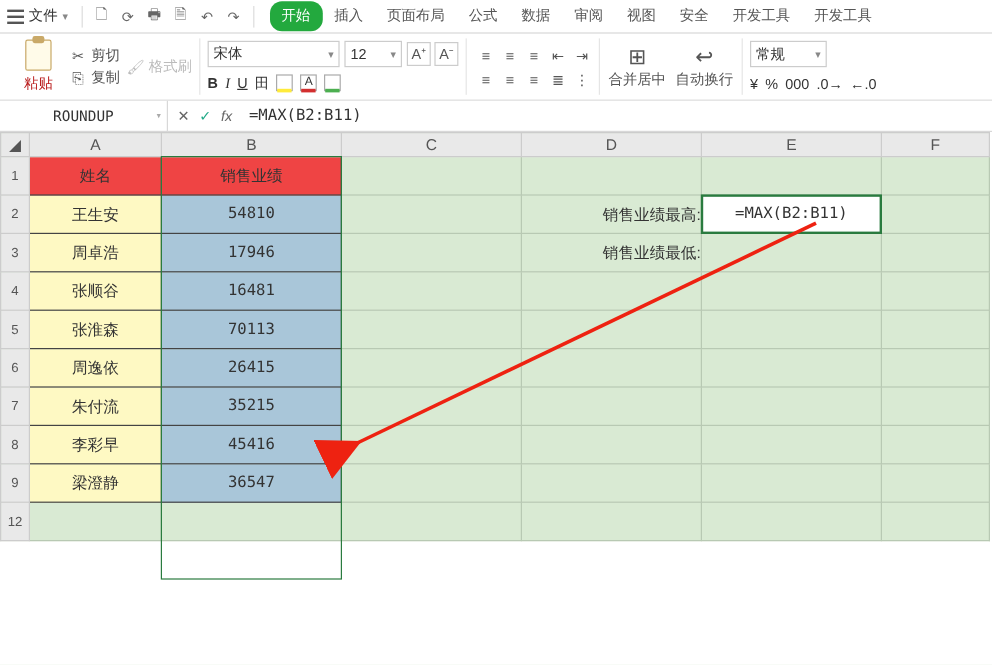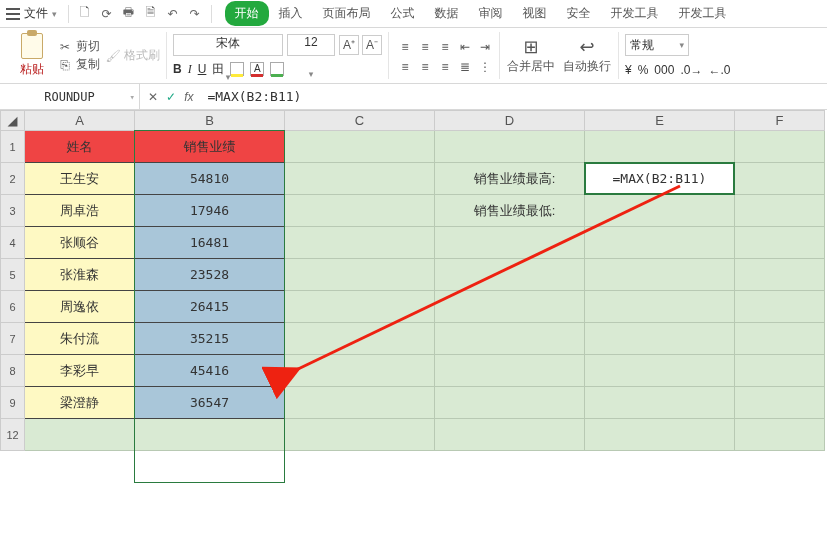--- a/index.html
+++ b/index.html
@@ -71,23 +71,22 @@
   .paste-big .clip-ic::before {
     content:""; position:absolute; top:-4px; left:50%; transform:translateX(-50%);
     width:10px; height:6px; background:#c9a968; border-radius:2px;
   }
   .paste-big .lbl { margin-top:2px; color:#b91c1c; }
   .mini-row { display:flex; align-items:center; gap:4px; margin:1px 0; color:#555;}
   .mini-row .ic { width:14px; height:14px; display:inline-flex; align-items:center; justify-content:center; font-size:12px; }
   .disabled { color:#bbb; }
   .font-sel, .size-sel {
     border:1px solid #ccc; height:22px; padding:0 4px;
-    display:flex; align-items:center; justify-content:space-between; gap:20px;
+    display:flex; align-items:center; justify-content:space-between; gap:6px;
     background:#fff;
-    flex-direction:column;
   }
   .font-sel { width:110px; }
   .size-sel { width:48px; }
   .fs-btns { display:flex; gap:3px; }
   .sq { width:20px; height:20px; border:1px solid #ccc; display:inline-flex; align-items:center; justify-content:center; font-size:12px; color:#555; }
   .fmt-row { display:flex; gap:6px; align-items:center; margin-top:2px; }
   .fmt-row .b { font-weight:bold; }
   .fmt-row .i { font-style:italic; font-family:serif; }
   .fmt-row .u { text-decoration:underline; }
   .colorbox { width:14px; height:14px; border:1px solid #aaa; display:inline-block; position:relative;}
@@ -143,21 +142,21 @@
   .sheet th.colD { width:150px; }
   .sheet th.colE { width:150px; }
   .sheet th.colF { width:90px; }
   .sheet tbody th {
     width:24px; background:#e9e9e9; color:#555; font-weight:normal; font-size:11px;
     border:1px solid #ccc;
   }
   .sheet td.boxed { background:#fef9c3; border:1px solid #444; }
   .sheet td.header-cell { background:#ef4444; border:1px solid #444; font-family:"SimSun"; }
   .sheet td.bcol { background:#a9c6d9; font-family:Consolas,monospace; }
-  .sheet td.label-d { text-align:center; padding-left:10px; }
+  .sheet td.label-d { text-align:right; padding-left:10px; }
   .sheet td.e2 {
     background:#fff; border:1.5px solid #333; font-family:Consolas,monospace;
     text-align:center;
   }
   .sel-range {
     position:absolute;
     border:1.5px solid #2a7b3f;
     pointer-events:none;
   }
   .sel-cell {
@@ -350,21 +349,21 @@
           <td class="boxed">张顺谷</td>
           <td class="boxed bcol">16481</td>
           <td></td>
           <td></td>
           <td></td>
           <td></td>
         </tr>
         <tr>
           <th>5</th>
           <td class="boxed">张淮森</td>
-          <td class="boxed bcol">23528</td>
+          <td class="boxed bcol">70113</td>
           <td></td>
           <td></td>
           <td></td>
           <td></td>
         </tr>
         <tr>
           <th>6</th>
           <td class="boxed">周逸依</td>
           <td class="boxed bcol">26415</td>
           <td></td>

